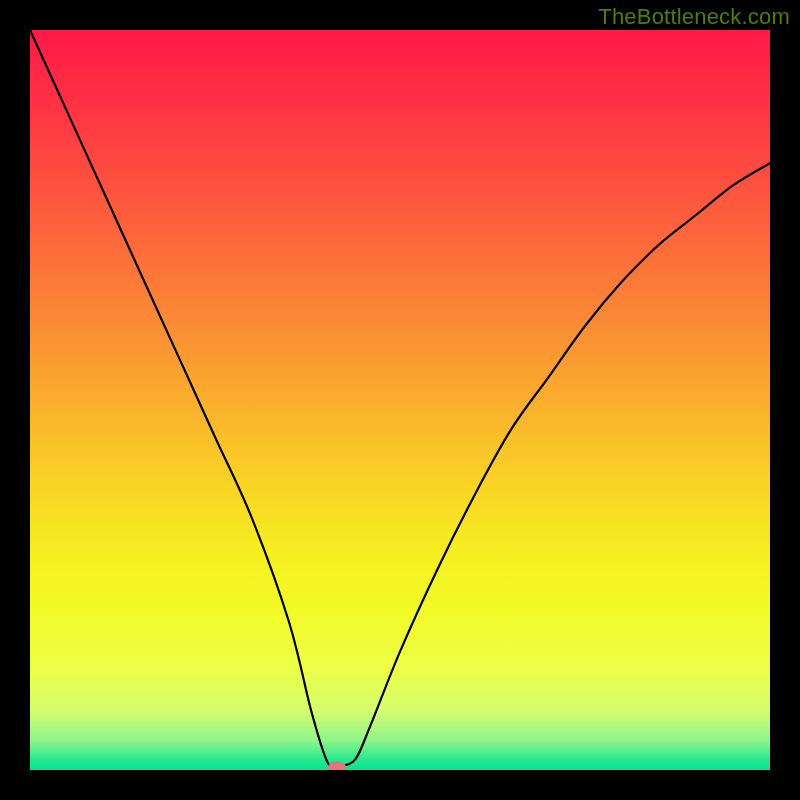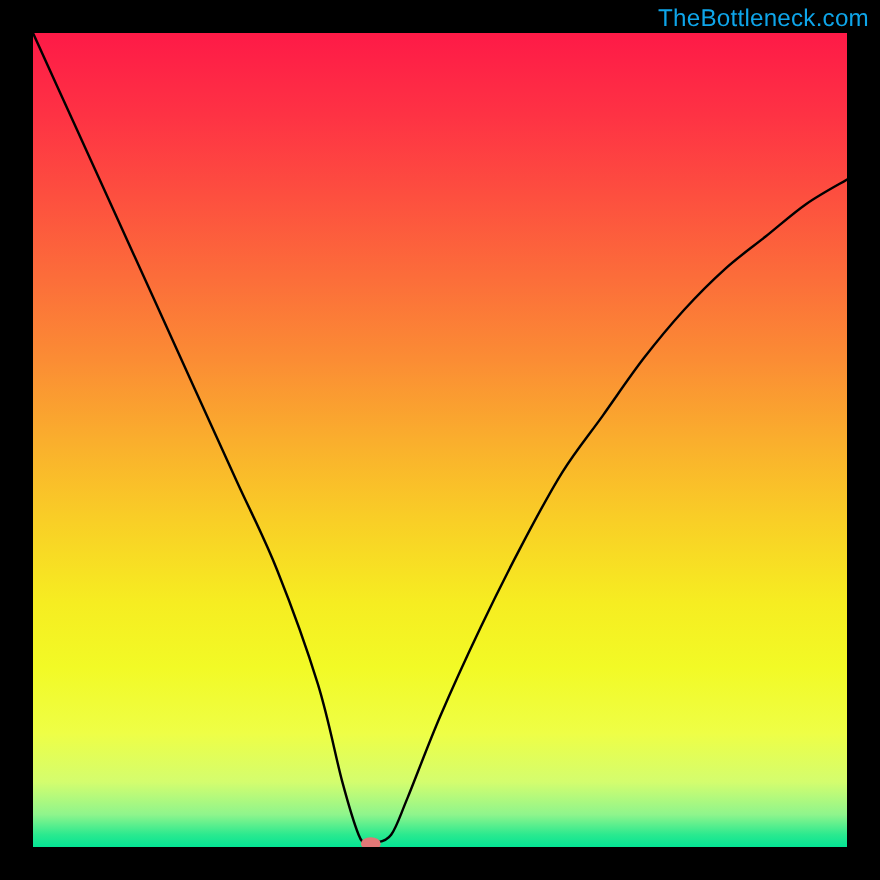--- a/index.html
+++ b/index.html
@@ -22,21 +22,21 @@
     left: 30px;
     top: 30px;
     width: 740px;
     height: 740px;
     box-sizing: border-box;
   }
   .watermark {
     position: absolute;
     top: 4px;
     right: 10px;
-    color: #0ea5e9;
+    color: #4d7c0f;
     font-size: 22px;
     font-weight: 500;
     letter-spacing: 0.2px;
     user-select: none;
   }
   svg {
     display: block;
   }
 </style>
 </head>

